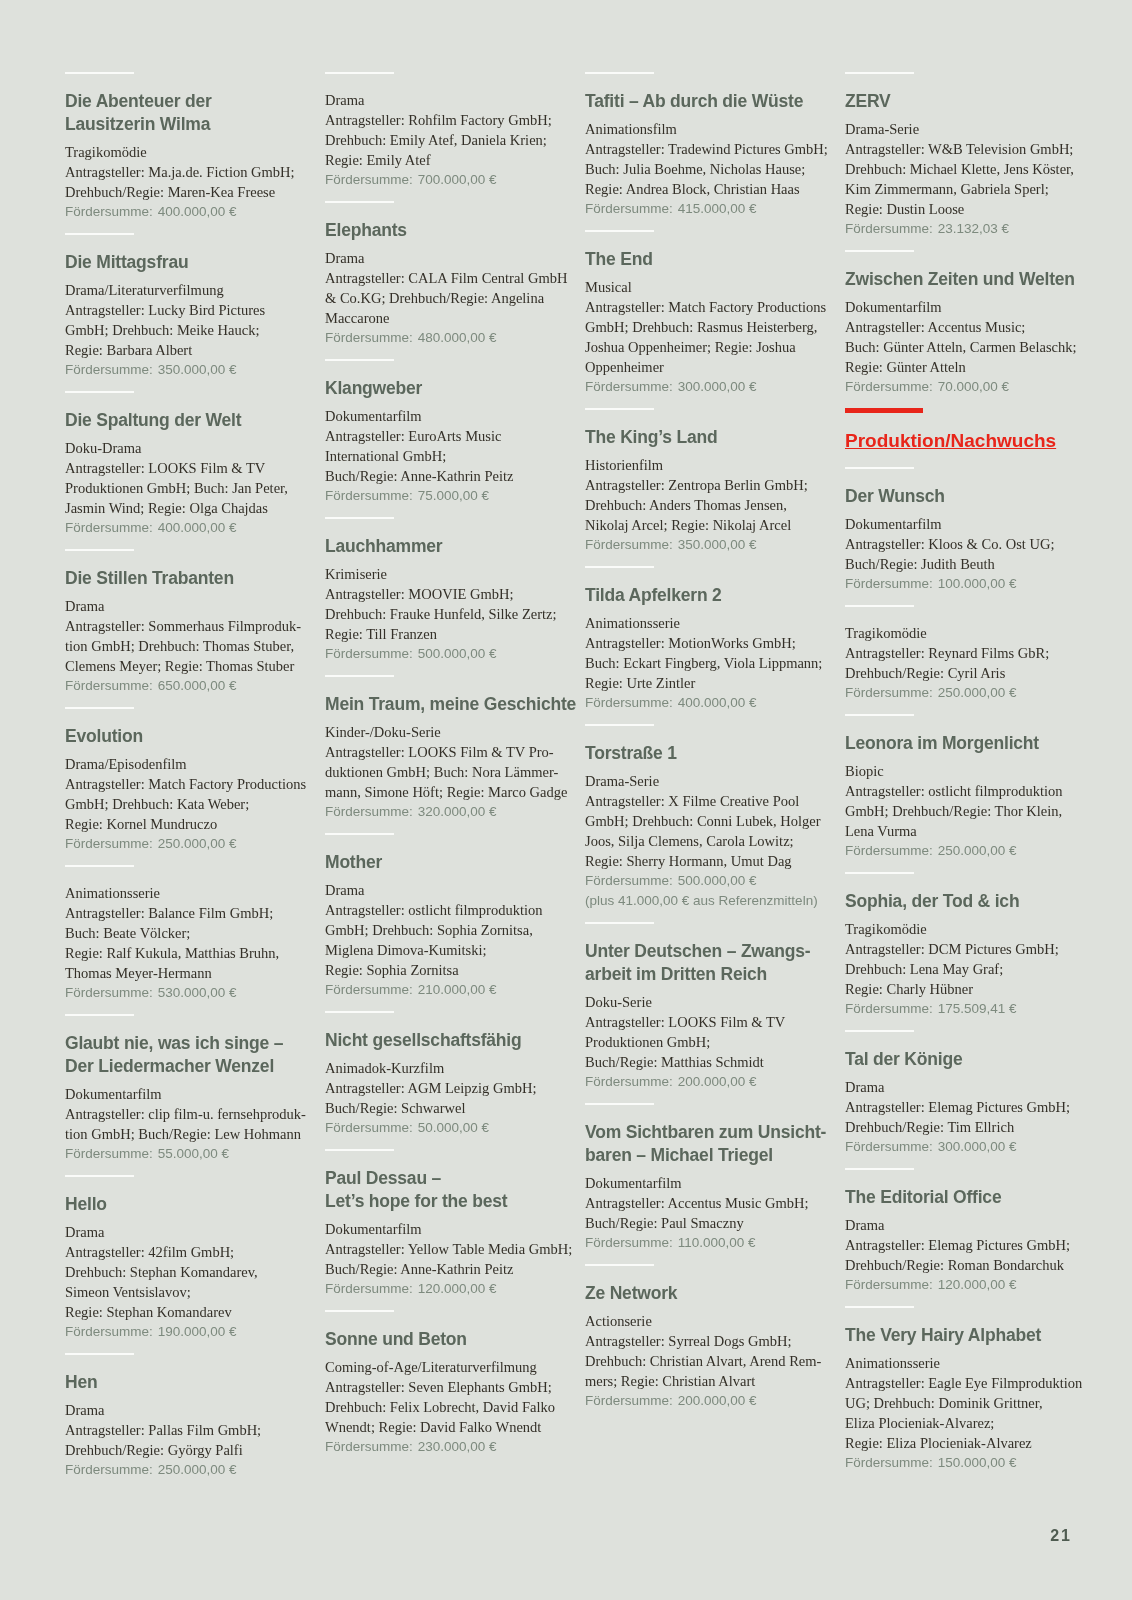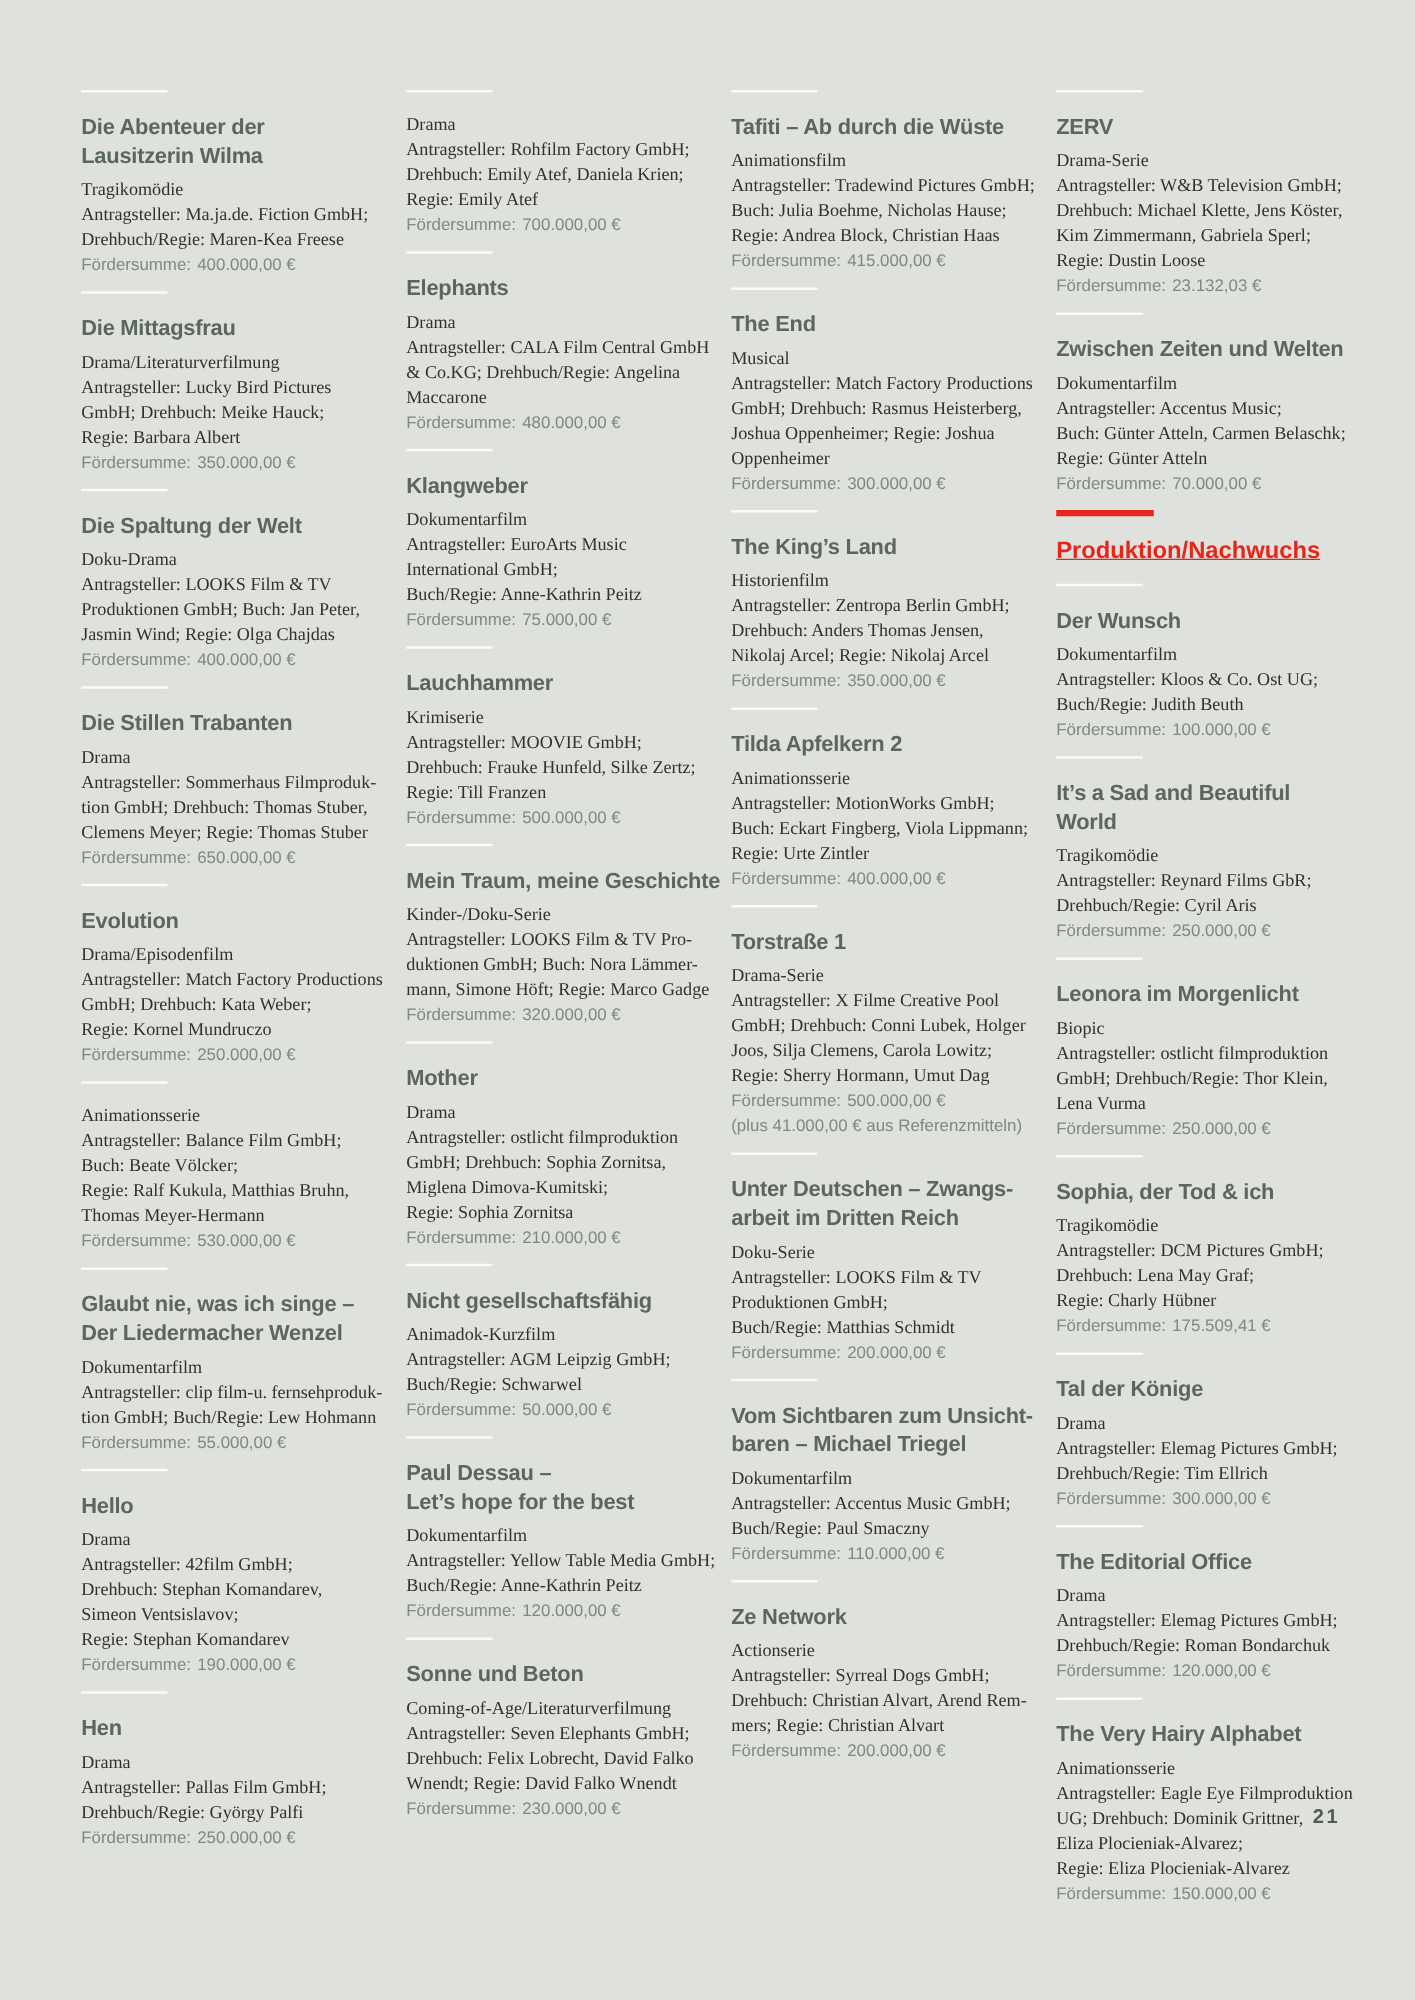--- a/index.html
+++ b/index.html
@@ -81,21 +81,21 @@
     font-size: 19px;
     line-height: 24px;
     color: var(--accent);
     white-space: nowrap;
     margin-bottom: 14px;
     text-decoration: underline;
   }
 
   .page-number {
     position: absolute;
-    top: 1445px;
+    top: 1527px;
     right: 60px;
     font-family: "Liberation Sans", sans-serif;
     font-weight: 700;
     font-size: 16px;
     letter-spacing: 2px;
     color: var(--page_number);
   }
 </style>
 </head>
 <body>
@@ -426,24 +426,20 @@
           <div class="title">
             <div class="title-line">Der Wunsch</div>
           </div>
           <div class="serif-line">Dokumentarfilm</div>
           <div class="serif-line">Antragsteller: Kloos &amp; Co. Ost UG;</div>
           <div class="serif-line">Buch/Regie: Judith Beuth</div>
           <div class="sum-line"><span class="sum-label">Fördersumme:</span><span>100.000,00 €</span></div>
         </div>
         <div class="entry">
           <div class="rule"></div>
-          <div class="title">
-            <div class="title-line">It’s a Sad and Beautiful</div>
-            <div class="title-line">World</div>
-          </div>
           <div class="serif-line">Tragikomödie</div>
           <div class="serif-line">Antragsteller: Reynard Films GbR;</div>
           <div class="serif-line">Drehbuch/Regie: Cyril Aris</div>
           <div class="sum-line"><span class="sum-label">Fördersumme:</span><span>250.000,00 €</span></div>
         </div>
         <div class="entry">
           <div class="rule"></div>
           <div class="title">
             <div class="title-line">Leonora im Morgenlicht</div>
           </div>

